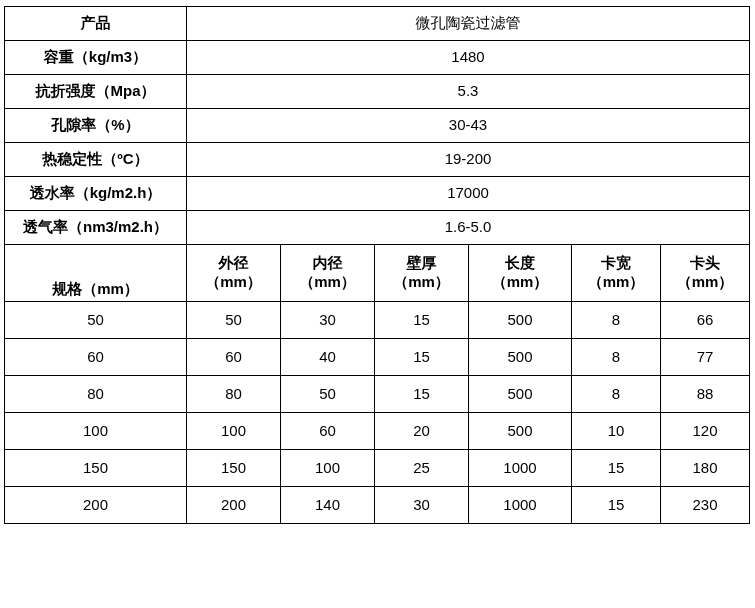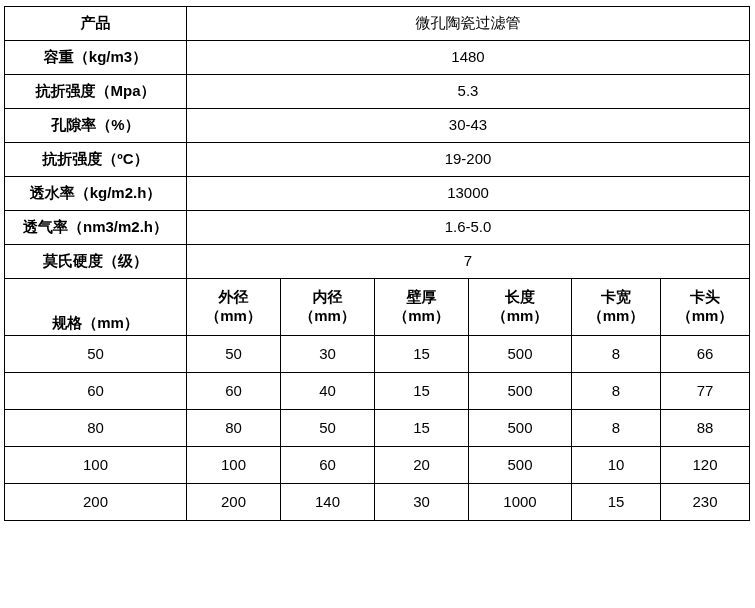--- a/index.html
+++ b/index.html
@@ -99,34 +99,30 @@
       </tr>
       <tr>
         <td class="prop-label">抗折强度（Mpa）</td>
         <td class="prop-value" colspan="6">5.3</td>
       </tr>
       <tr>
         <td class="prop-label">孔隙率（%）</td>
         <td class="prop-value" colspan="6">30-43</td>
       </tr>
       <tr>
-        <td class="prop-label">抗折强度（ºC）</td>
+        <td class="prop-label">热稳定性（ºC）</td>
         <td class="prop-value" colspan="6">19-200</td>
       </tr>
       <tr>
         <td class="prop-label">透水率（kg/m2.h）</td>
-        <td class="prop-value" colspan="6">13000</td>
+        <td class="prop-value" colspan="6">17000</td>
       </tr>
       <tr>
         <td class="prop-label">透气率（nm3/m2.h）</td>
         <td class="prop-value" colspan="6">1.6-5.0</td>
-      </tr>
-      <tr>
-        <td class="prop-label">莫氏硬度（级）</td>
-        <td class="prop-value" colspan="6">7</td>
       </tr>
 
       <tr>
         <td class="dim-head">
           <span class="l1 nowrap">规格（mm）</span>
         </td>
         <td class="dim-head">
           <span class="l1">外径</span>
           <span class="l2">（mm）</span>
         </td>
@@ -180,20 +176,29 @@
         <td class="dim-cell">88</td>
       </tr>
       <tr>
         <td class="dim-spec">100</td>
         <td class="dim-cell">100</td>
         <td class="dim-cell">60</td>
         <td class="dim-cell">20</td>
         <td class="dim-cell">500</td>
         <td class="dim-cell">10</td>
         <td class="dim-cell">120</td>
+      </tr>
+      <tr>
+        <td class="dim-spec">150</td>
+        <td class="dim-cell">150</td>
+        <td class="dim-cell">100</td>
+        <td class="dim-cell">25</td>
+        <td class="dim-cell">1000</td>
+        <td class="dim-cell">15</td>
+        <td class="dim-cell">180</td>
       </tr>
       <tr>
         <td class="dim-spec">200</td>
         <td class="dim-cell">200</td>
         <td class="dim-cell">140</td>
         <td class="dim-cell">30</td>
         <td class="dim-cell">1000</td>
         <td class="dim-cell">15</td>
         <td class="dim-cell">230</td>
       </tr>

